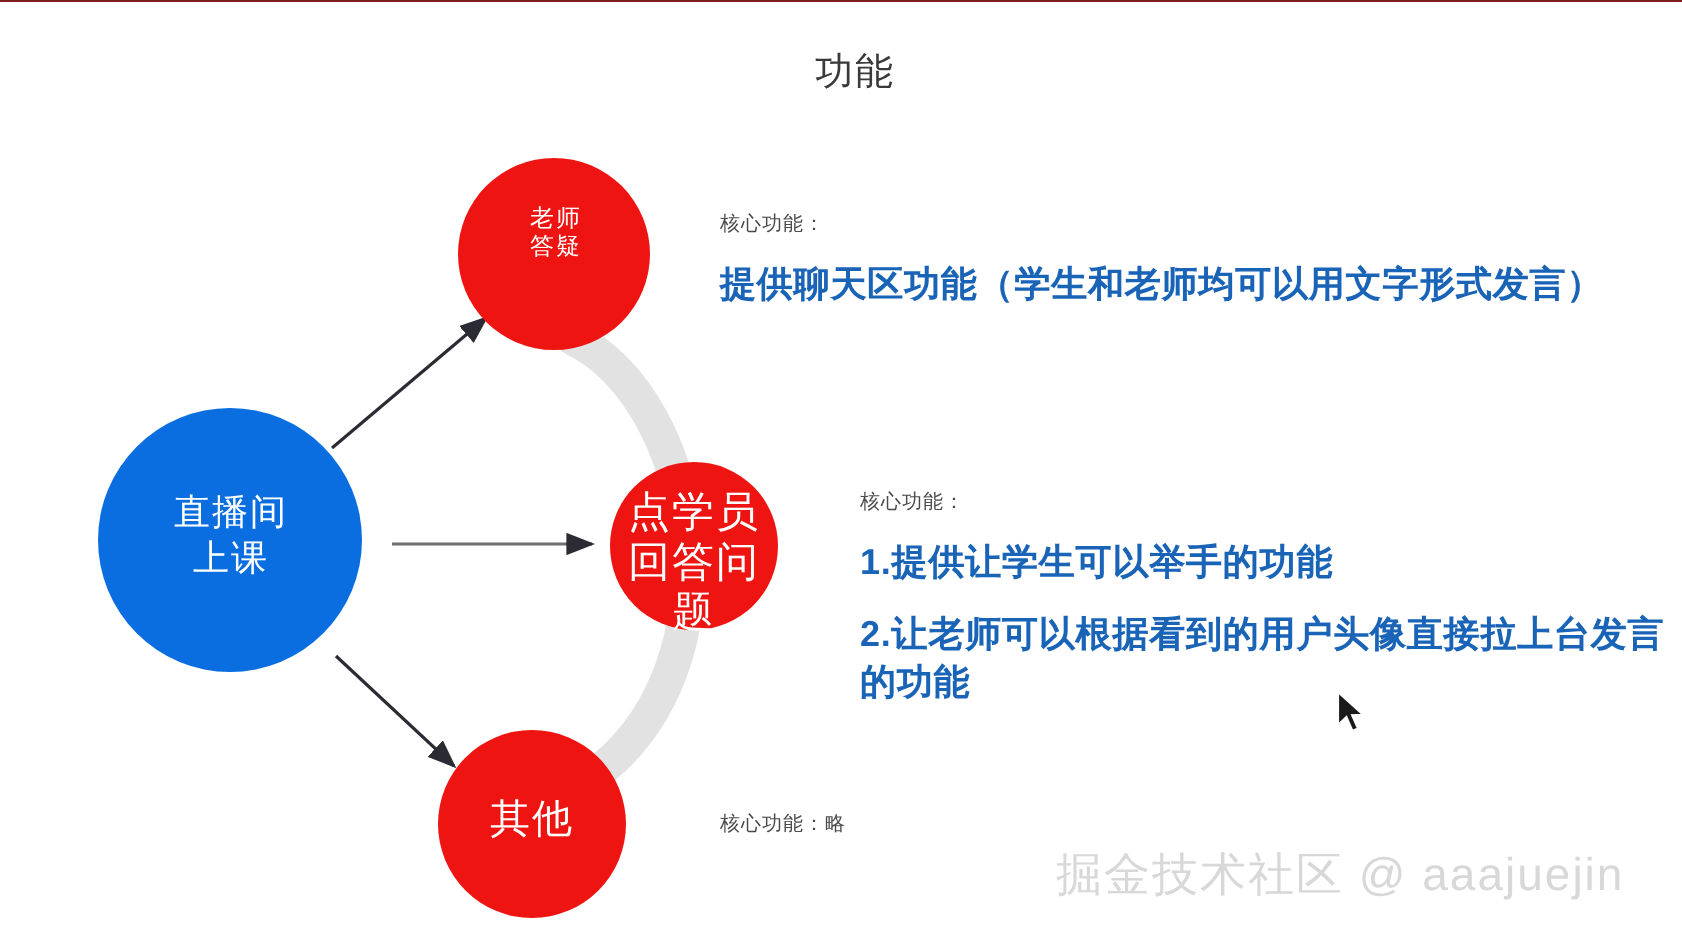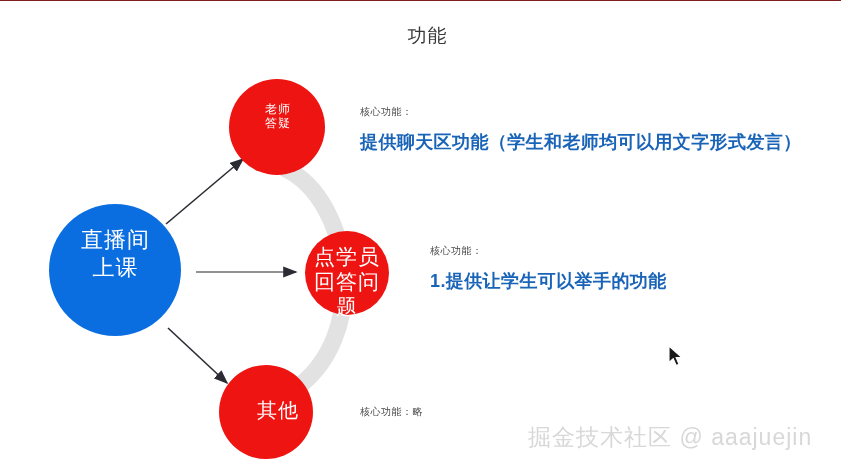--- a/index.html
+++ b/index.html
@@ -45,44 +45,43 @@
     color: #ffffff;
     text-align: center;
     font-weight: 500;
     line-height: 1.18;
     letter-spacing: 1px;
     white-space: pre-line;
     pointer-events: none;
   }
   #label-main {
     left: 48px;
-    top: 225px;
+    top: 244px;
     width: 135px;
-    font-size: 22px;
+    font-size: 18px;
     line-height: 1.25;
   }
   #label-n1 {
     left: 228px;
     top: 101px;
     width: 100px;
     font-size: 12px;
   }
   #label-n2 {
     left: 303px;
     top: 243px;
     width: 88px;
     font-size: 21px;
     line-height: 1.2;
   }
   #label-n3 {
     left: 220px;
     top: 398px;
     width: 92px;
     font-size: 20px;
-    margin-left: 12px;
   }
 
   
   .tblock { position: absolute; }
   .heading {
     font-size: 10px;
     color: #4a4a4a;
     letter-spacing: 0.5px;
     margin-bottom: 11px;
   }
@@ -155,20 +154,21 @@
   <div class="circle-label" id="label-n3">其他</div>
 
   <div class="tblock" id="block1">
     <div class="heading">核心功能：</div>
     <div class="bold-line">提供聊天区功能（学生和老师均可以用文字形式发言）</div>
   </div>
 
   <div class="tblock" id="block2">
     <div class="heading">核心功能：</div>
     <div class="bold-line">1.提供让学生可以举手的功能</div>
+    <div class="bold-line">2.让老师可以根据看到的用户头像直接拉上台发言的功能</div>
   </div>
 
   <div class="tblock" id="block3">
     <div class="heading">核心功能：略</div>
   </div>
 
   <div id="watermark">掘金技术社区 @ aaajuejin</div>
 
   <svg id="cursor" width="18" height="24" viewBox="0 0 18 24">
     <path d="M1 1 L1 17.5 L5.2 13.6 L8.2 20.5 L11 19.2 L8.1 12.6 L13.6 12.4 Z" fill="#1a1a1a" stroke="#ffffff" stroke-width="1.1"></path>

